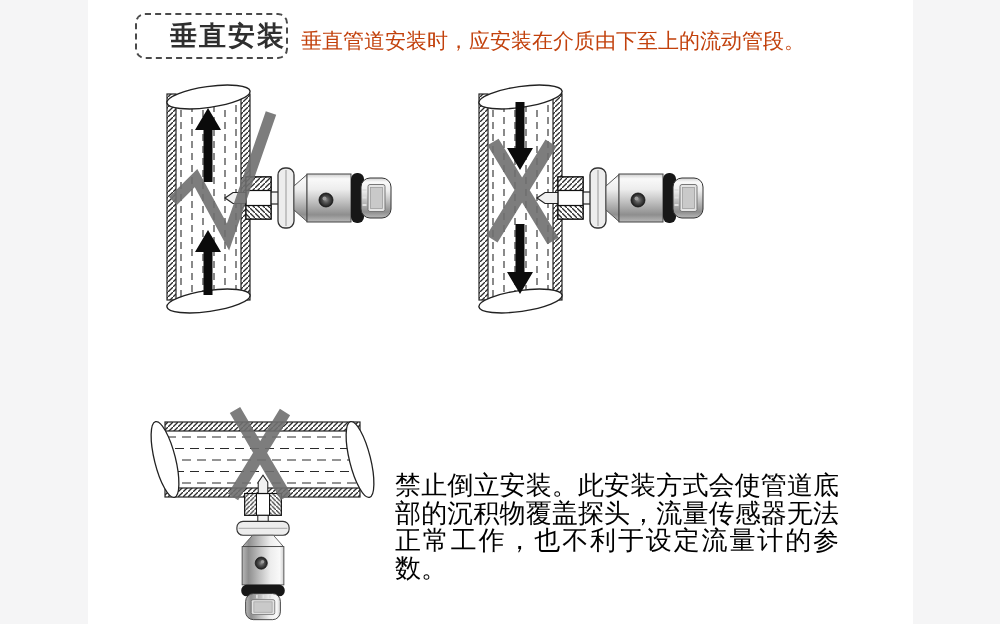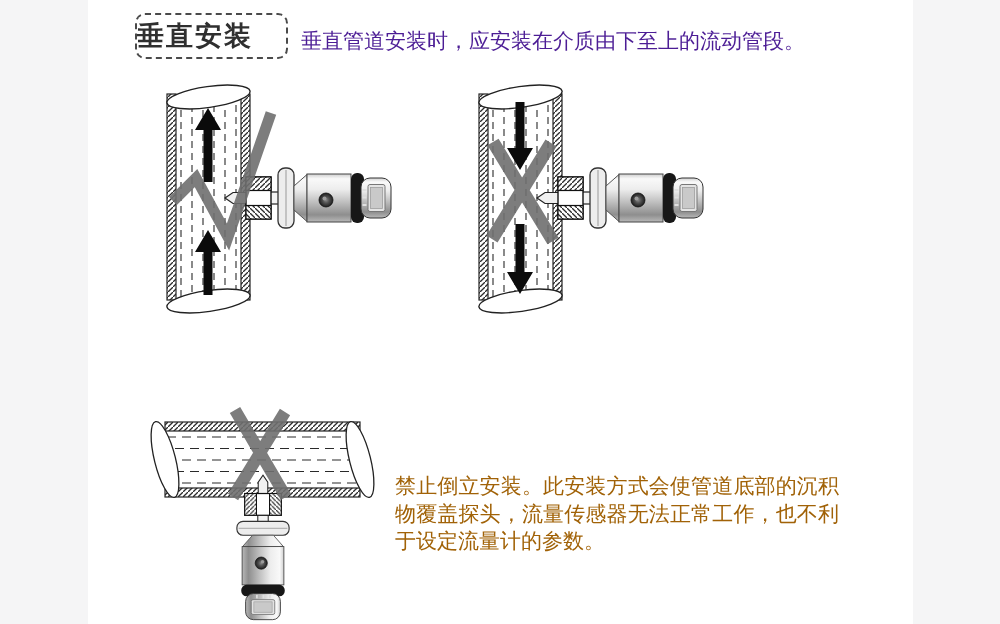--- a/index.html
+++ b/index.html
@@ -3,33 +3,33 @@
 <meta charset="utf-8">
 <style>
   html,body{margin:0;padding:0;}
   body{font-family:"Liberation Sans","DejaVu Sans",sans-serif;background:#fff;}
   .stage{position:relative;width:1000px;height:624px;background:#ffffff;overflow:hidden;}
   .page-margin{position:absolute;top:0;height:624px;background:#f5f5f6;}
   .page-margin.left{left:0;width:88px;}
   .page-margin.right{left:913px;width:87px;}
   .label-box{
     position:absolute;border:2px dashed #4a4a4a;border-radius:10px;
-    display:flex;align-items:center;justify-content:flex-start;
+    display:flex;align-items:center;justify-content:flex-end;
     color:#2f2f2f;font-weight:bold;letter-spacing:2px;background:#fff;
     box-sizing:border-box;
   }
   .label-box.v{left:135px;top:13px;width:153px;height:46px;font-size:27px;}
   .label-box.i{left:137px;top:331px;width:148px;height:42px;font-size:26px;}
   .desc{
     position:absolute;left:301px;top:27px;width:560px;
-    font-size:21px;color:#4c1d95;line-height:27px;white-space:nowrap;
+    font-size:21px;color:#c2410c;line-height:27px;white-space:nowrap;
   }
   .note{
     position:absolute;left:395px;top:472px;width:444px;
-    font-size:21px;color:#a16207;line-height:27.5px;
+    font-size:26px;color:#000000;line-height:27.5px;
     text-align:justify;word-break:break-all;
   }
   .fig{position:absolute;}
   #fig1{left:148px;top:82px;}
   #fig2{left:460px;top:82px;}
   #fig3{left:148px;top:402px;}
 </style>
 </head>
 <body>
 

